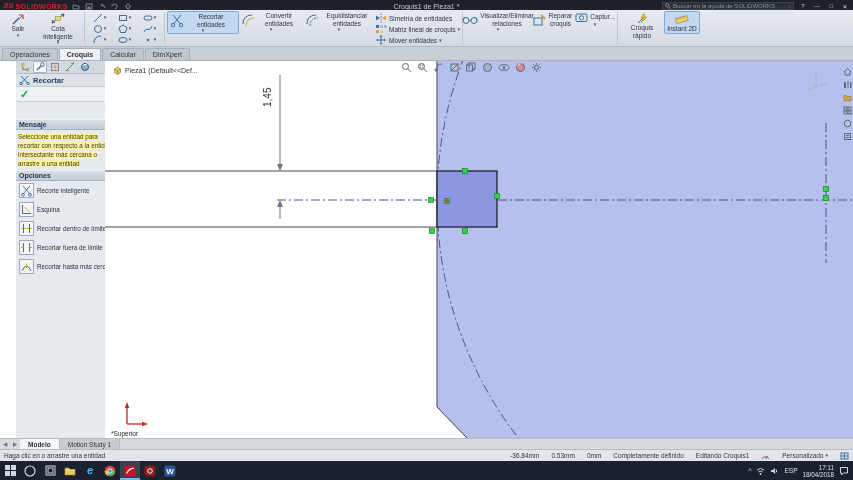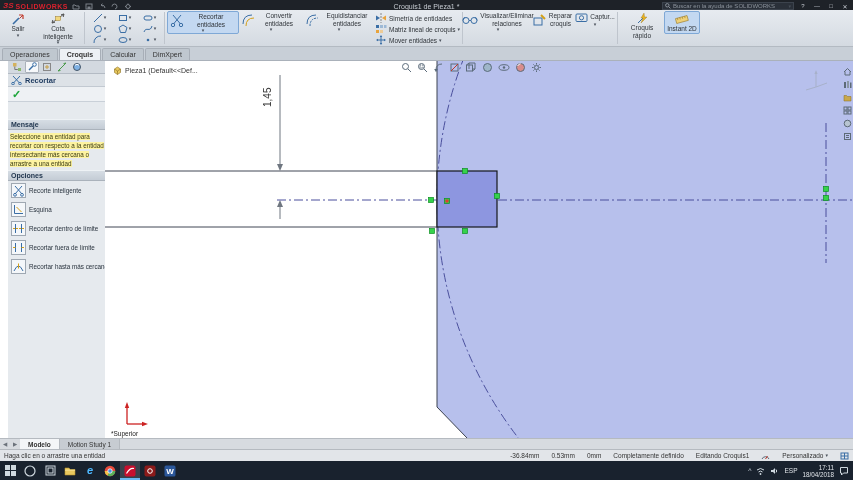--- a/index.html
+++ b/index.html
@@ -33,21 +33,21 @@
 .stackrow .lbl{font-size:6.5px;color:#2e3338;white-space:nowrap;}
 .toolgrid{display:grid;grid-template-columns:repeat(3,25px);grid-auto-rows:11px;gap:0;padding-top:1px;flex:none;}
 .toolcell{display:flex;align-items:center;justify-content:center;gap:1px;}
 
 
 .tabbar{position:absolute;left:0;top:47px;width:853px;height:14px;background:#c8cfd7;display:flex;align-items:flex-end;padding-left:2px;border-bottom:1px solid #aab1ba;}
 .tab{font-size:7px;color:#333;padding:2px 7px 2px 7px;border:1px solid #a7aeb7;border-bottom:none;background:#bfc7cf;margin-right:1px;border-radius:2px 2px 0 0;}
 .tab.active{background:#edf1f5;font-weight:bold;}
 
 
-.lpanel{position:absolute;left:8px;top:61px;width:105px;height:377px;background:#e6eaee;border-right:1px solid #9aa2ab;}
+.lpanel{position:absolute;left:16px;top:61px;width:105px;height:377px;background:#e6eaee;border-right:1px solid #9aa2ab;}
 .mgr-tabs{display:flex;align-items:center;height:13px;background:#d3d9e0;border-bottom:1px solid #b4bbc4;padding-left:2px;gap:1px;}
 .mgr-tab{width:14px;height:12px;display:flex;align-items:center;justify-content:center;border-radius:1px;}
 .mgr-tab.active{background:#f6f8fa;border:1px solid #aab1ba;}
 .pm-title{display:flex;align-items:center;gap:3px;height:13px;padding:0 3px;background:#dde2e7;border-bottom:1px solid #c2c9d1;}
 .pm-title .t{font-size:7.5px;font-weight:bold;color:#1d3least}
 .pm-title .t{color:#1d3a5f;}
 .pm-title .hq{margin-left:auto;font-size:7px;color:#44536b;}
 .okrow{height:15px;display:flex;align-items:center;padding-left:4px;border-bottom:1px solid #c9d0d8;background:#eef1f4;}
 .ok{color:#1da53a;font-size:11px;font-weight:bold;line-height:11px;}
 .sect{height:11px;display:flex;align-items:center;background:linear-gradient(#d6dde4,#c4ccd5);border-top:1px solid #eef2f5;border-bottom:1px solid #aab2bb;padding:0 3px;font-size:7px;font-weight:bold;color:#21364f;}

